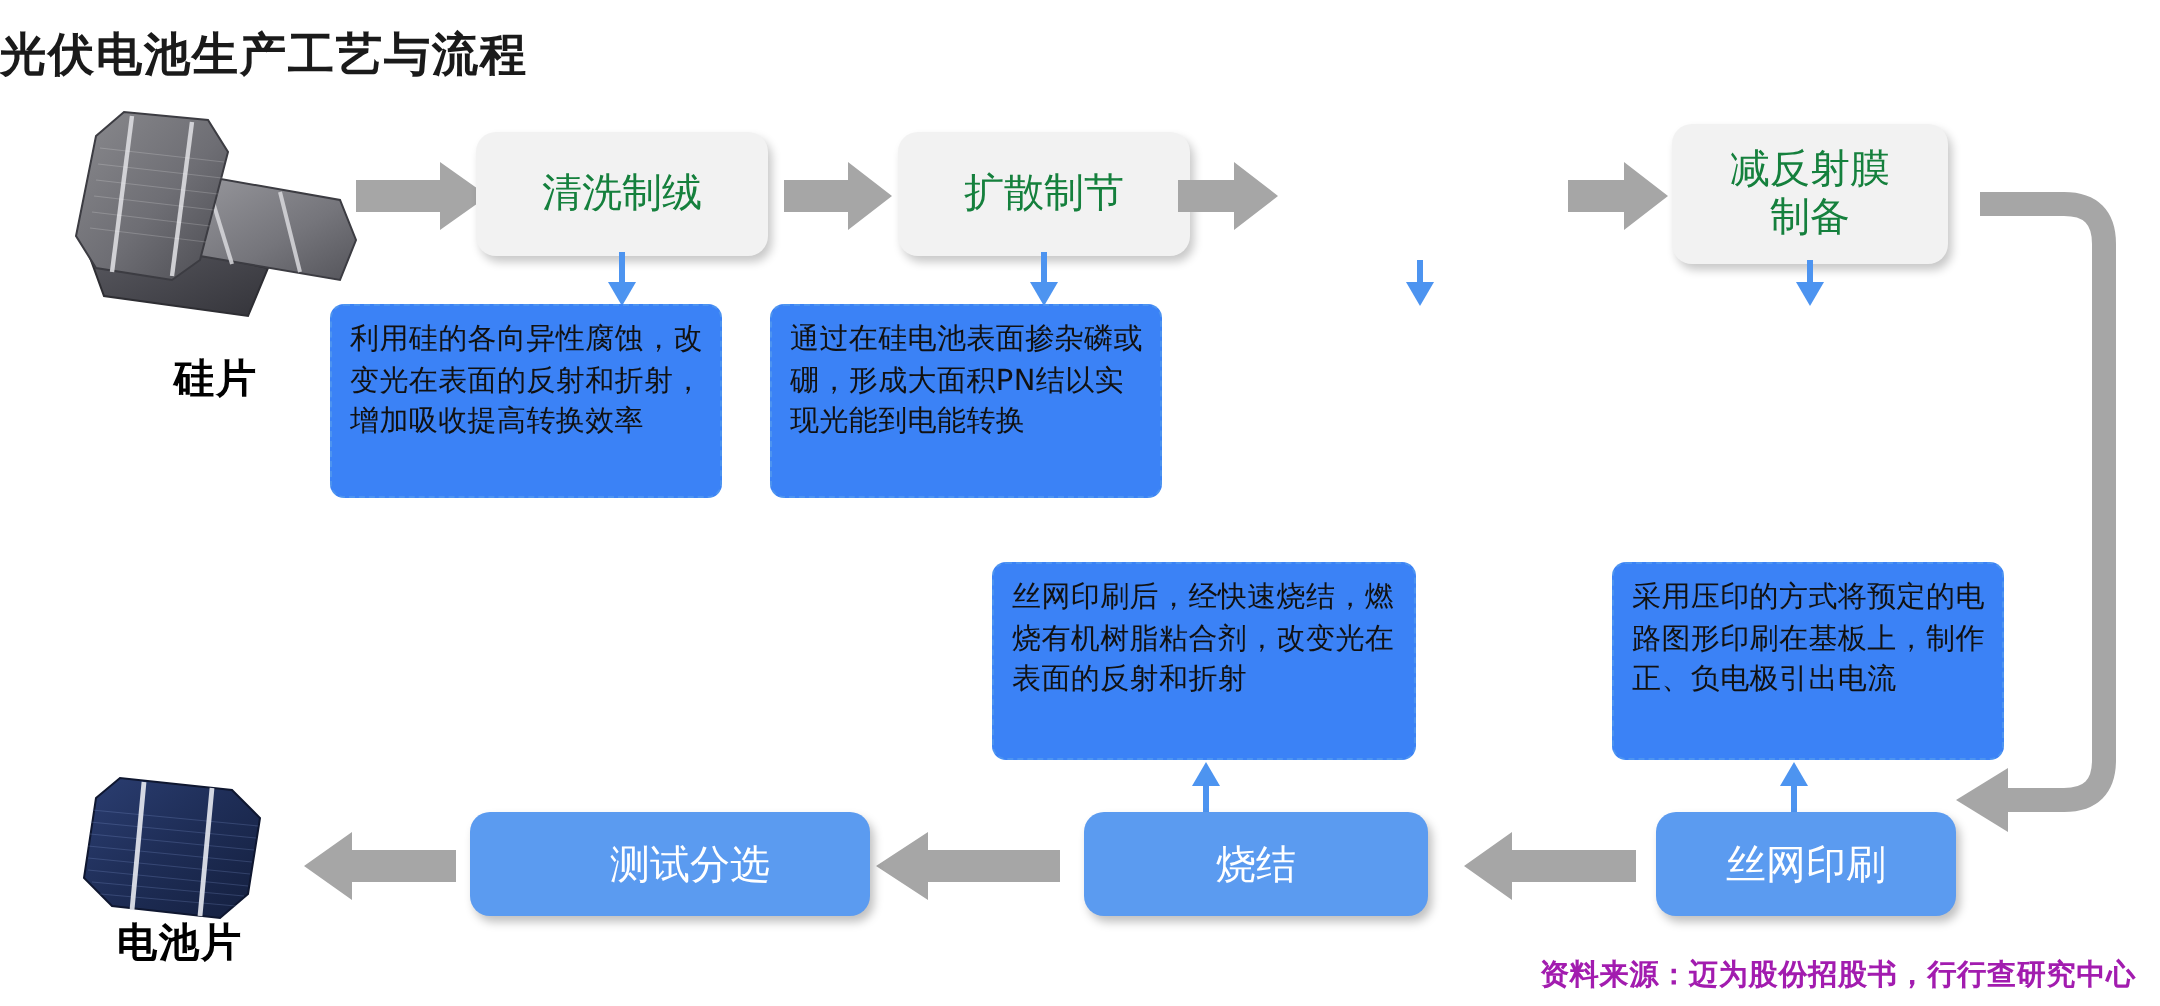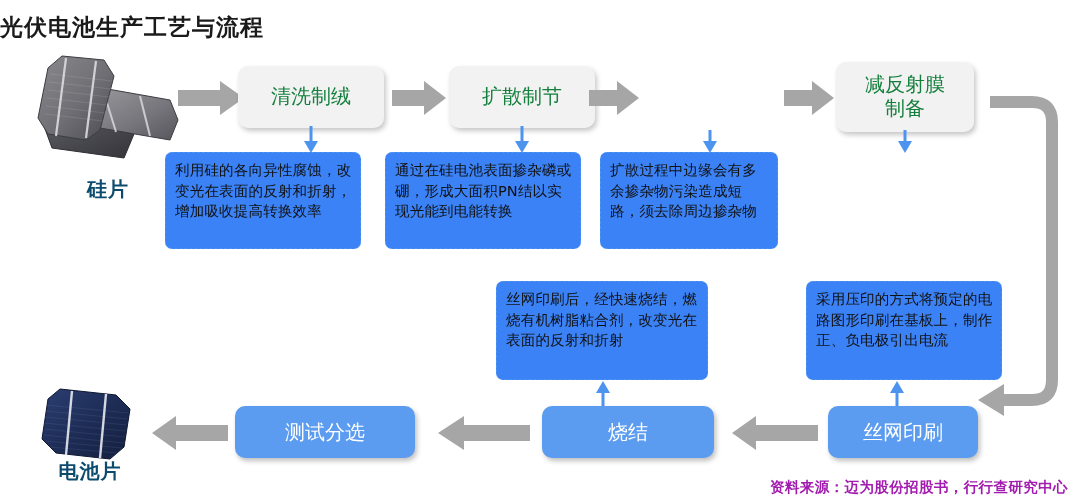--- a/index.html
+++ b/index.html
@@ -68,21 +68,21 @@
 
   
   .uconn{position:absolute;left:960px;top:80px;}
 
   
   .waferstack{position:absolute;left:28px;top:48px;width:160px;height:120px;}
   .cellimg{position:absolute;left:30px;top:385px;width:120px;height:82px;}
 
   .sidelabel{
     position:absolute;
-    color:#0c4a6e;
+    color:#000000;
     font-size:20px;
     font-weight:600;
     text-align:center;
     letter-spacing:1px;
   }
 
   
   .footer{
     position:absolute;right:12px;bottom:6px;
     color:#a21caf;
@@ -225,21 +225,20 @@
     <svg width="22" height="24" viewBox="0 0 22 24">
       <line x1="11" y1="0" x2="11" y2="12" stroke="#4d94f0" stroke-width="3"></line>
       <polygon points="4,11 18,11 11,23" fill="#4d94f0"></polygon>
     </svg>
   </div>
 
   <div class="note" style="left:165px;top:152px;width:196px;height:97px;">利用硅的各向异性腐蚀，改变光在表面的反射和折射，增加吸收提高转换效率</div>
 
   <div class="note" style="left:385px;top:152px;width:196px;height:97px;">通过在硅电池表面掺杂磷或硼，形成大面积PN结以实现光能到电能转换</div>
 
-  <div class="note" style="left:600px;top:152px;width:178px;height:97px;">扩散过程中边缘会有多余掺杂物污染造成短路，须去除周边掺杂物</div>
 
 
   <div class="note" style="left:496px;top:281px;width:212px;height:99px;">丝网印刷后，经快速烧结，燃烧有机树脂粘合剂，改变光在表面的反射和折射</div>
 
   <div class="note" style="left:806px;top:281px;width:196px;height:99px;">采用压印的方式将预定的电路图形印刷在基板上，制作正、负电极引出电流</div>
 
   <div class="bconn" style="left:592px;top:380px;">
     <svg width="22" height="32" viewBox="0 0 22 32">
       <polygon points="4,13 18,13 11,1" fill="#4d94f0"></polygon>
       <line x1="11" y1="12" x2="11" y2="32" stroke="#4d94f0" stroke-width="3"></line>
@@ -272,21 +271,21 @@
   <div class="bluebox" style="left:542px;top:406px;width:172px;height:52px;">
     <span>烧结</span>
   </div>
 
   <div class="garrow" style="left:434px;top:415px;">
     <svg width="96" height="36" viewBox="0 0 96 36">
       <polygon points="96,10 30,10 30,1 4,18 30,35 30,26 96,26" fill="#a6a6a6"></polygon>
     </svg>
   </div>
 
-  <div class="bluebox" style="left:235px;top:406px;width:180px;height:52px;">
+  <div class="bluebox" style="left:235px;top:406px;width:180px;height:52px;padding-left:20px;">
     <span>测试分选</span>
   </div>
 
   <div class="garrow" style="left:148px;top:415px;">
     <svg width="80" height="36" viewBox="0 0 80 36">
       <polygon points="80,10 28,10 28,1 4,18 28,35 28,26 80,26" fill="#a6a6a6"></polygon>
     </svg>
   </div>
 
   <div class="footer">资料来源：迈为股份招股书，行行查研究中心</div>

